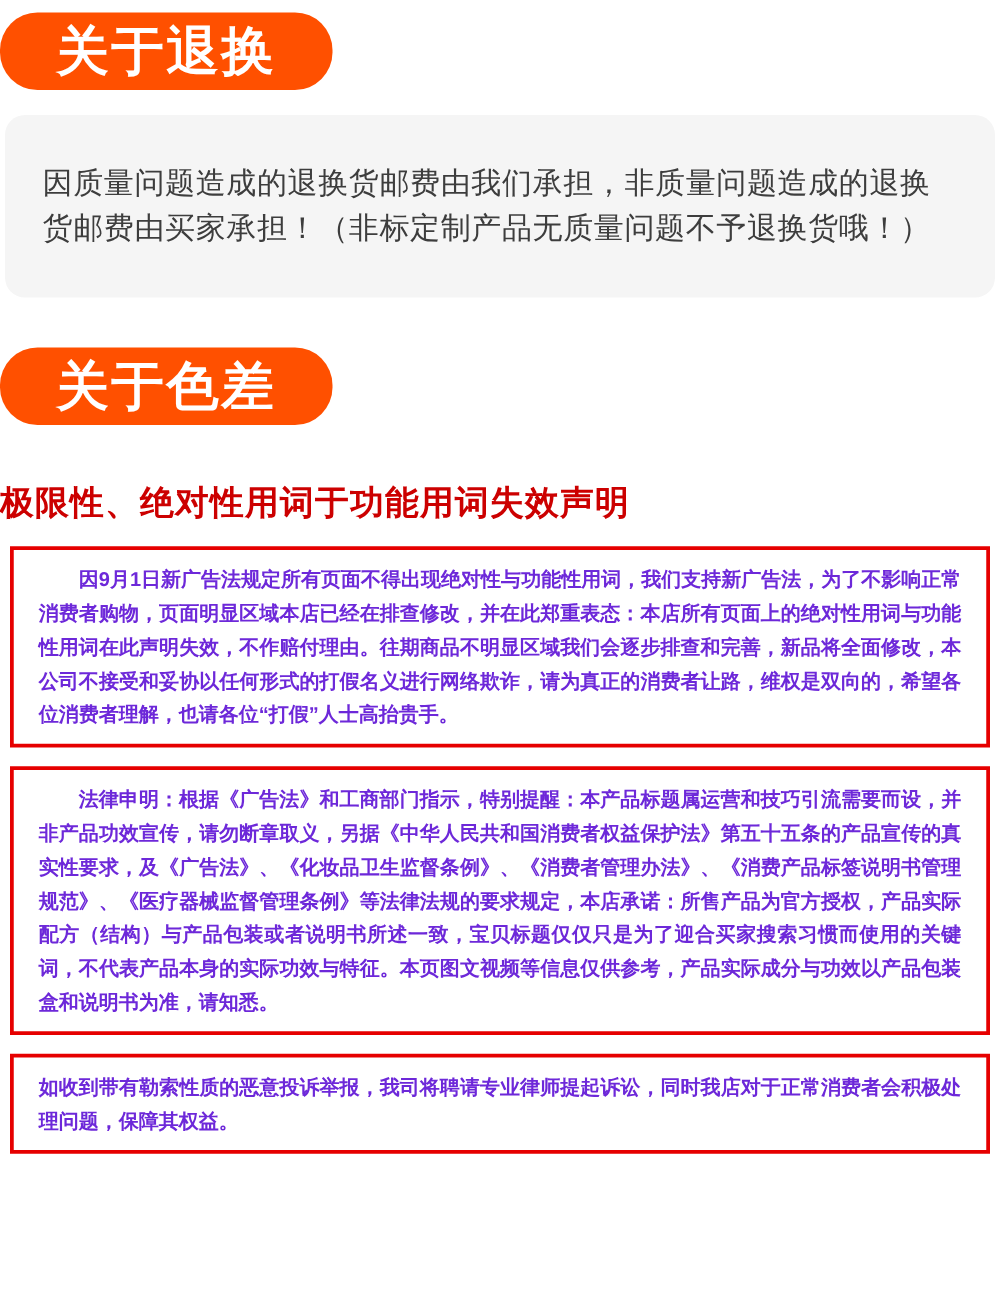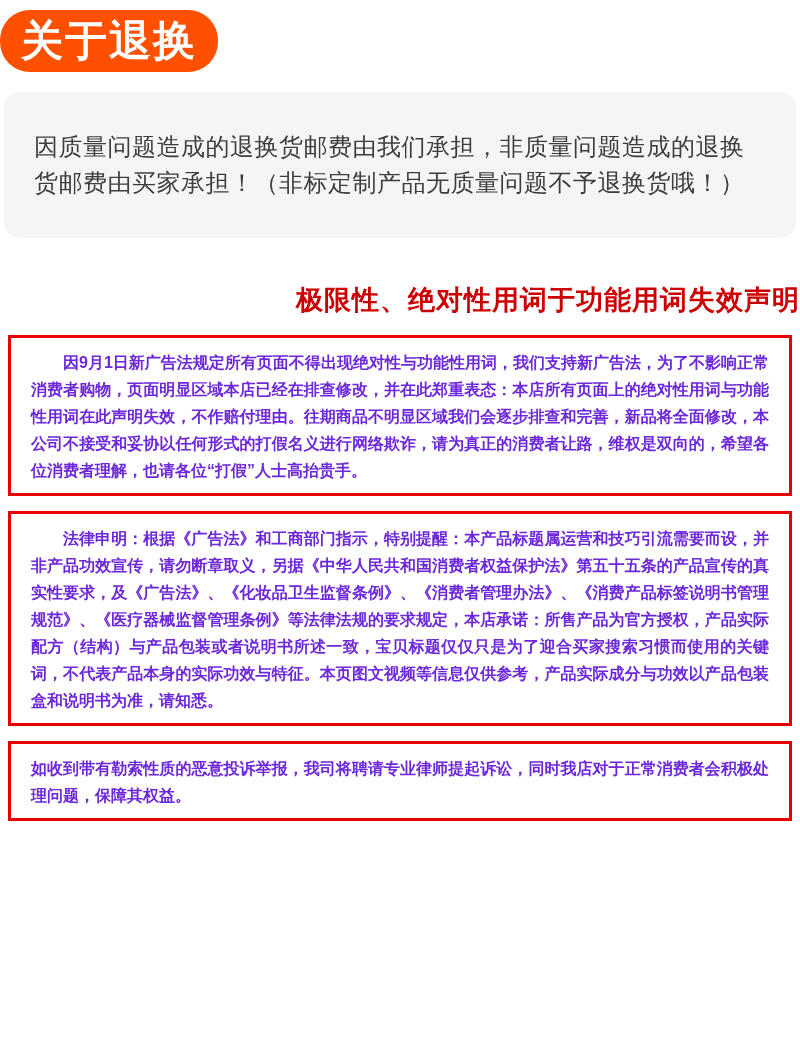--- a/index.html
+++ b/index.html
@@ -18,21 +18,21 @@
     box-sizing: border-box;
     padding-top: 10px;
   }
   .banner {
     display: inline-block;
     background: #ff5000;
     color: #ffffff;
     font-weight: bold;
     font-size: 42px;
     line-height: 62px;
-    padding: 0 21px;
+    padding: 0 45px;
     border-radius: 30px;
     letter-spacing: 2px;
   }
   .gray-box {
     margin: 20px 4px 0 4px;
     background: #f5f5f5;
     border-radius: 16px;
     height: 146px;
     display: flex;
     align-items: center;
@@ -43,21 +43,21 @@
     margin: 0;
     font-size: 24px;
     line-height: 36px;
     color: #3d3d3d;
     letter-spacing: 0.5px;
     font-family: Liberation Serif, serif;
   }
   .section-color { margin-top: 40px; }
   .disclaimer-title {
     margin: 44px 0 17px 0;
-    text-align: right;
+    text-align: left;
     color: #cc0000;
     font-size: 27px;
     font-weight: bold;
     letter-spacing: 1px;
   }
   .red-box {
     margin: 0 8px 15px 8px;
     border: 3px solid #e60000;
     padding: 11px 20px 9px 20px;
     box-sizing: border-box;
@@ -82,20 +82,23 @@
   <section>
     <div class="banner">
       <span>关于退换</span>
     </div>
     <div class="gray-box">
       <p>因质量问题造成的退换货邮费由我们承担，非质量问题造成的退换货邮费由买家承担！（非标定制产品无质量问题不予退换货哦！）</p>
     </div>
   </section>
 
   <section class="section-color">
+    <div class="banner">
+      <span>关于色差</span>
+    </div>
   </section>
 
   <h2 class="disclaimer-title">极限性、绝对性用词于功能用词失效声明</h2>
 
   <div class="red-box indent">
     <p>因9月1日新广告法规定所有页面不得出现绝对性与功能性用词，我们支持新广告法，为了不影响正常消费者购物，页面明显区域本店已经在排查修改，并在此郑重表态：本店所有页面上的绝对性用词与功能性用词在此声明失效，不作赔付理由。往期商品不明显区域我们会逐步排查和完善，新品将全面修改，本公司不接受和妥协以任何形式的打假名义进行网络欺诈，请为真正的消费者让路，维权是双向的，希望各位消费者理解，也请各位“打假”人士高抬贵手。</p>
   </div>
 
   <div class="red-box indent">
     <p>法律申明：根据《广告法》和工商部门指示，特别提醒：本产品标题属运营和技巧引流需要而设，并非产品功效宣传，请勿断章取义，另据《中华人民共和国消费者权益保护法》第五十五条的产品宣传的真实性要求，及《广告法》、《化妆品卫生监督条例》、《消费者管理办法》、《消费产品标签说明书管理规范》、《医疗器械监督管理条例》等法律法规的要求规定，本店承诺：所售产品为官方授权，产品实际配方（结构）与产品包装或者说明书所述一致，宝贝标题仅仅只是为了迎合买家搜索习惯而使用的关键词，不代表产品本身的实际功效与特征。本页图文视频等信息仅供参考，产品实际成分与功效以产品包装盒和说明书为准，请知悉。</p>

